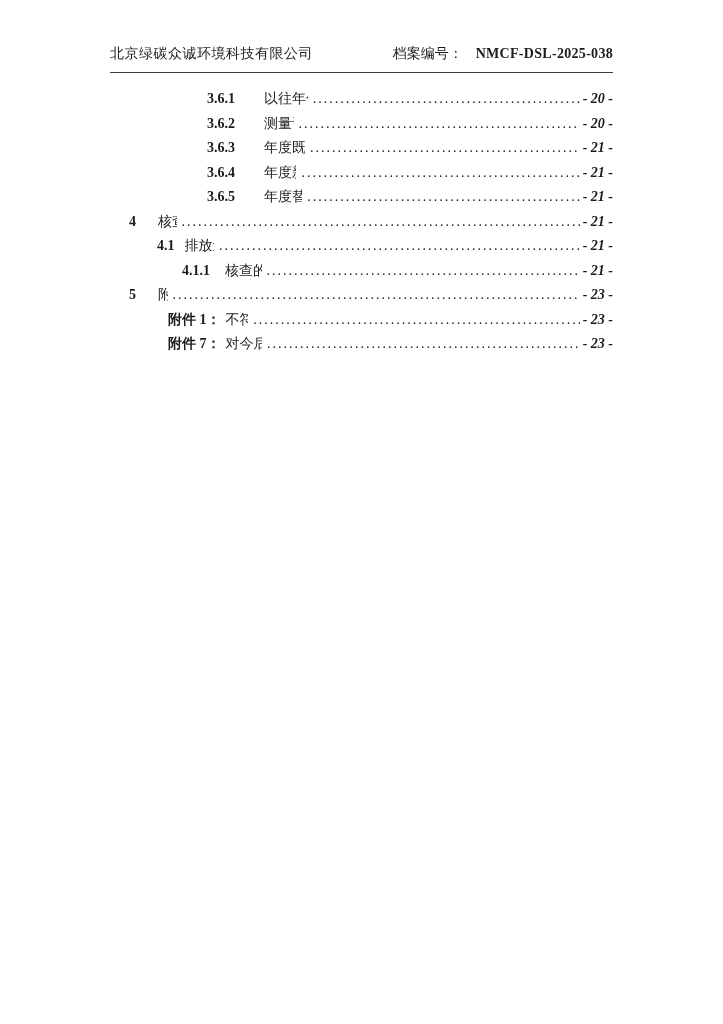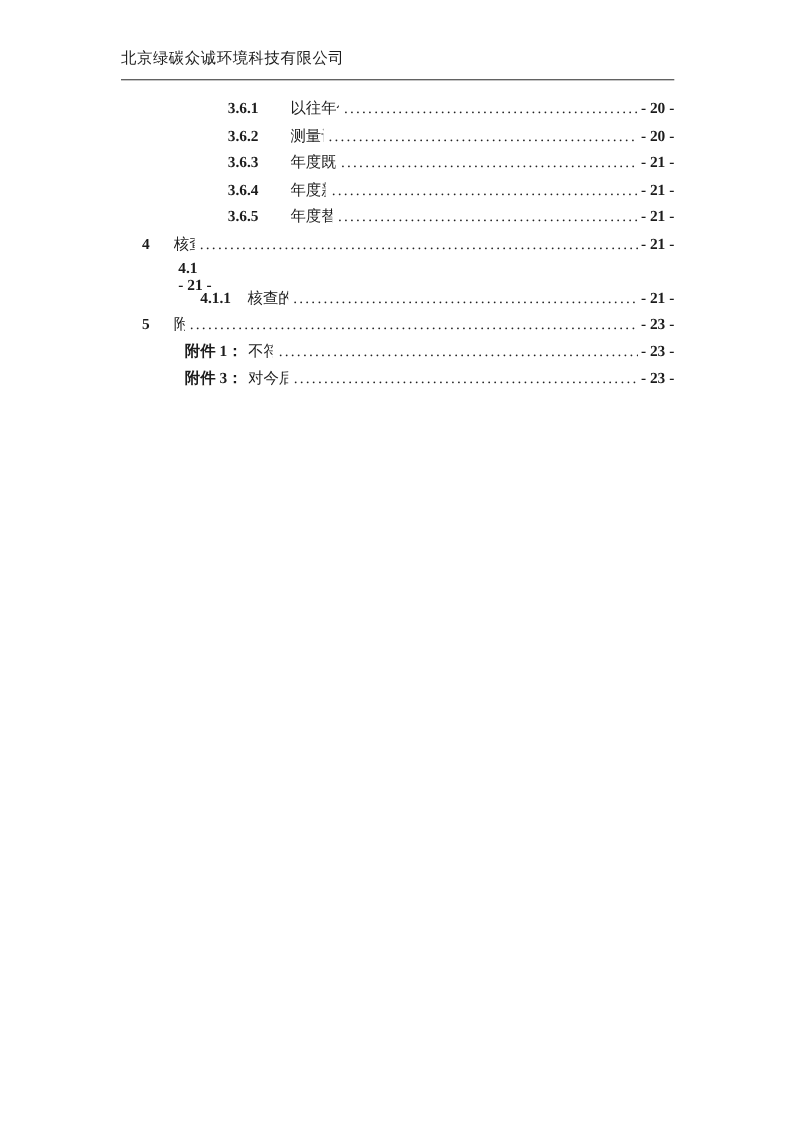--- a/index.html
+++ b/index.html
@@ -33,40 +33,44 @@
   }
   .toc-row .num{font-weight:700;white-space:pre;flex:0 0 auto;}
   .toc-row .title{white-space:nowrap;flex:0 1 auto;overflow:hidden;}
   .toc-row .dots{
     flex:1 1 auto;overflow:hidden;white-space:nowrap;
     margin:0 3px 0 5px;letter-spacing:2px;color:#222;
   }
   .toc-row .dots::after{
     content:"..........................................................................................................................................................................................................................";
   }
-  .toc-row .pg{font-weight:700;white-space:pre;flex:0 0 auto;}
+  .toc-row .pg{font-weight:700;white-space:pre;flex:0 0 auto;font-style:italic;}
   
   .lvl-1  {padding-left:19px;}  .lvl-1  .num{margin-right:22px;}
-  .lvl-2  {padding-left:47px;flex-direction:column;}  .lvl-2  .num{margin-right:10px;}
+  .lvl-2  {padding-left:47px;}  .lvl-2  .num{margin-right:10px;}
   .lvl-2x {padding-left:58px;}  .lvl-2x .num{margin-right:5px;}
   .lvl-3  {padding-left:72px;}  .lvl-3  .num{margin-right:15px;}
   .lvl-3x {padding-left:97px;}  .lvl-3x .num{margin-right:29px;}
   
   .footer{
     position:absolute;left:110px;top:944px;width:503px;
     text-align:center;font-size:14px;color:#222;
   }
 </style>
 </head>
 <body>
 
 <div class="page">
 
   <div class="header">
     <span class="company">北京绿碳众诚环境科技有限公司</span>
+    <span class="header-right">
+      <span>档案编号：</span>
+      <span class="doc-num">NMCF-DSL-2025-038</span>
+    </span>
   </div>
 
   <div class="toc">
       <div class="toc-row lvl-3x">
       <span class="num">3.6.1</span>
       <span class="title">以往年份二氧化碳排放履约情况</span>
       <span class="dots"></span>
       <span class="pg">- 20 -</span>
     </div>
       <div class="toc-row lvl-3x">
@@ -117,21 +121,21 @@
       <span class="dots"></span>
       <span class="pg">- 23 -</span>
     </div>
       <div class="toc-row lvl-2x">
       <span class="num">附件 1：</span>
       <span class="title">不符合项清单</span>
       <span class="dots"></span>
       <span class="pg">- 23 -</span>
     </div>
       <div class="toc-row lvl-2x">
-      <span class="num">附件 3：</span>
+      <span class="num">附件 7：</span>
       <span class="title">对今后核算活动的建议</span>
       <span class="dots"></span>
       <span class="pg">- 23 -</span>
     </div>
     </div>
 
 
 </div>
 
 </body></html>

